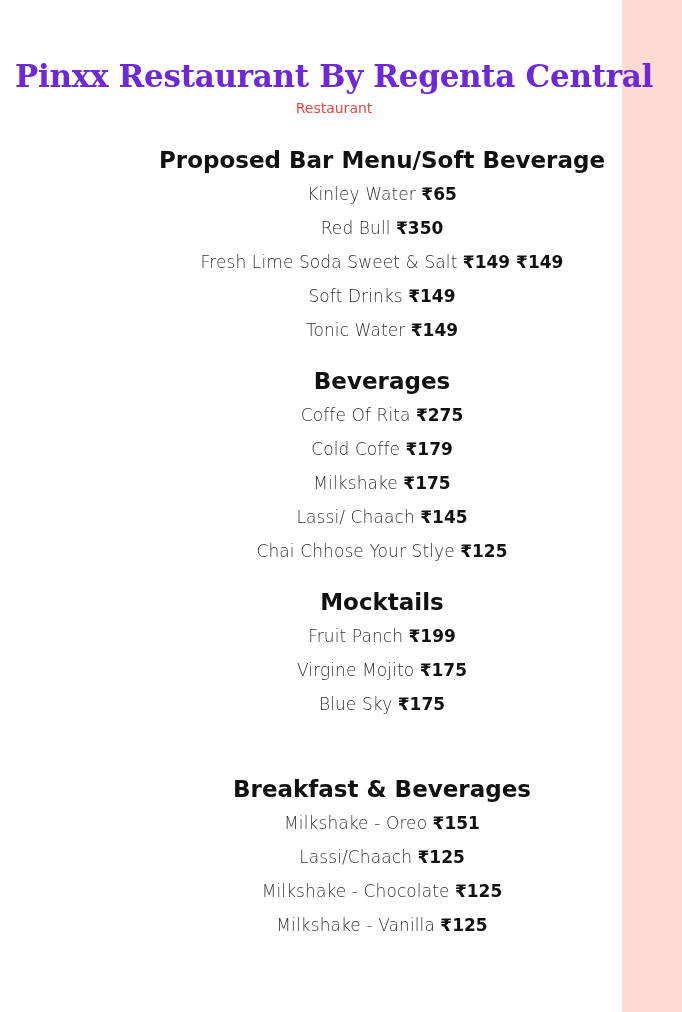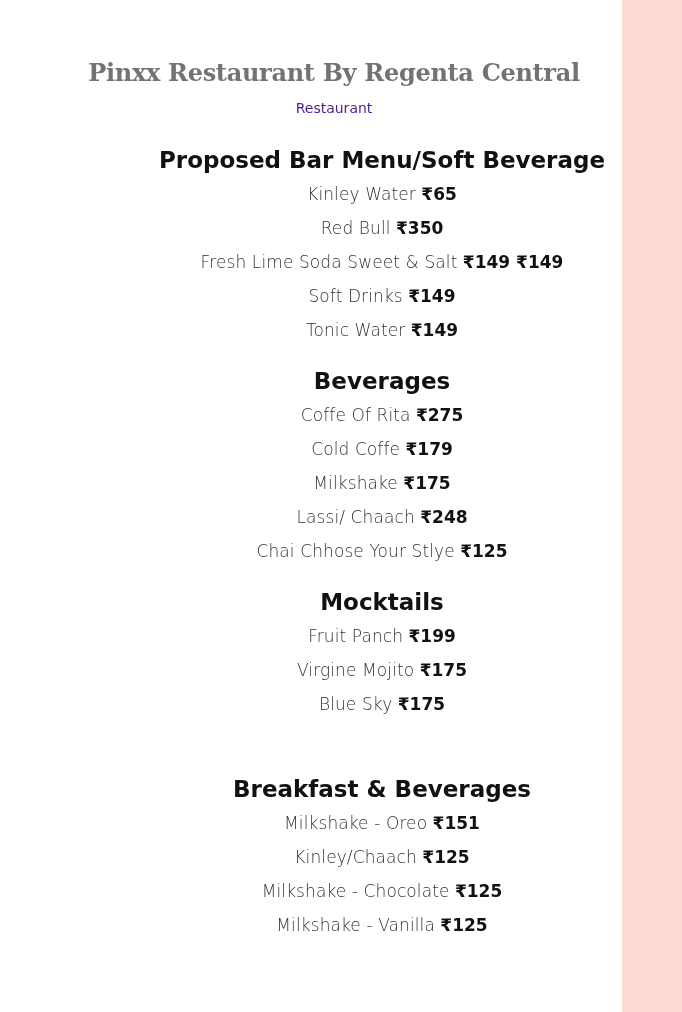--- a/index.html
+++ b/index.html
@@ -10,26 +10,26 @@
   }
   .side-panel {
     position: absolute; top: 0; left: 622px; width: 60px; height: 1012px;
     background: #fcdcd2;
   }
   .menu {
     position: absolute; left: 0; top: 0; width: 668px; text-align: center;
   }
   .title {
     position: absolute; top: 58px; left: 0; width: 668px;
-    font-family: "DejaVu Serif", serif; font-weight: bold; font-size: 24px;
-    letter-spacing: -0.3px; color: #737373;
+    font-family: "DejaVu Serif", serif; font-weight: bold; font-size: 31px;
+    letter-spacing: -0.3px; color: #6d28d9;
   }
   .subtitle {
     position: absolute; top: 100px; left: 0; width: 668px;
-    font-family: "DejaVu Sans", sans-serif; font-size: 14px; color: #4c1d95;
+    font-family: "DejaVu Sans", sans-serif; font-size: 14px; color: #ef4444;
   }
   .section { position: absolute; left: 16px; width: 668px; padding-left: 32px; }
   .section-heading {
     font-family: "DejaVu Sans", sans-serif; font-weight: bold; font-size: 23px;
     height: 34px; line-height: 34px; color: #111;
   }
   .item {
     font-family: "DejaVu Sans", sans-serif; font-size: 17px;
     height: 34px; line-height: 34px; color: #333; white-space: nowrap;
   }
@@ -52,31 +52,31 @@
     <div class="item"><span class="name">Fresh Lime Soda Sweet &amp; Salt</span> <span class="price">₹149 ₹149</span></div>
     <div class="item"><span class="name">Soft Drinks</span> <span class="price">₹149</span></div>
     <div class="item"><span class="name">Tonic Water</span> <span class="price">₹149</span></div>
   </div>
 
   <div class="section" style="top:364px;">
     <div class="section-heading">Beverages</div>
     <div class="item"><span class="name">Coffe Of Rita</span> <span class="price">₹275</span></div>
     <div class="item"><span class="name">Cold Coffe</span> <span class="price">₹179</span></div>
     <div class="item"><span class="name">Milkshake</span> <span class="price">₹175</span></div>
-    <div class="item"><span class="name">Lassi/ Chaach</span> <span class="price">₹248</span></div>
+    <div class="item"><span class="name">Lassi/ Chaach</span> <span class="price">₹145</span></div>
     <div class="item"><span class="name">Chai Chhose Your Stlye</span> <span class="price">₹125</span></div>
   </div>
 
   <div class="section" style="top:585px;text-align:center;">
     <div class="section-heading">Mocktails</div>
     <div class="item"><span class="name">Fruit Panch</span> <span class="price">₹199</span></div>
     <div class="item"><span class="name">Virgine Mojito</span> <span class="price">₹175</span></div>
     <div class="item"><span class="name">Blue Sky</span> <span class="price">₹175</span></div>
   </div>
 
   <div class="section" style="top:772px;">
     <div class="section-heading">Breakfast &amp; Beverages</div>
     <div class="item"><span class="name">Milkshake - Oreo</span> <span class="price">₹151</span></div>
-    <div class="item"><span class="name">Kinley/Chaach</span> <span class="price">₹125</span></div>
+    <div class="item"><span class="name">Lassi/Chaach</span> <span class="price">₹125</span></div>
     <div class="item"><span class="name">Milkshake - Chocolate</span> <span class="price">₹125</span></div>
     <div class="item"><span class="name">Milkshake - Vanilla</span> <span class="price">₹125</span></div>
   </div>
 </div>
 
 </body></html>

